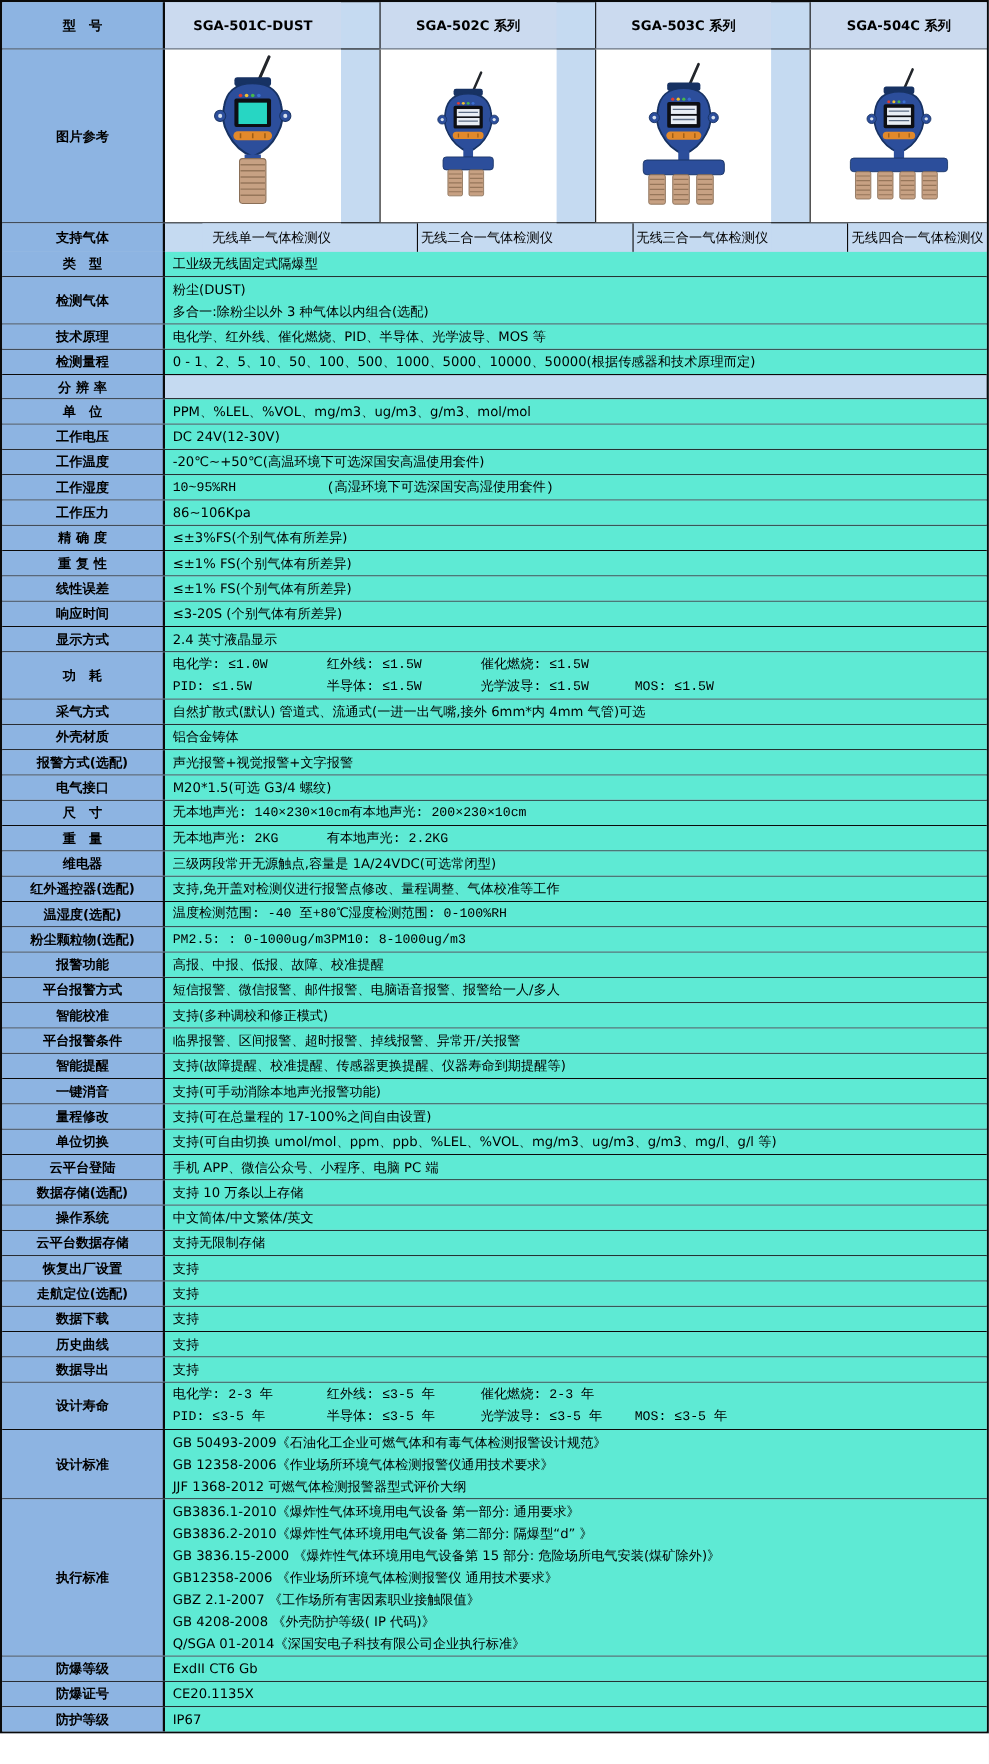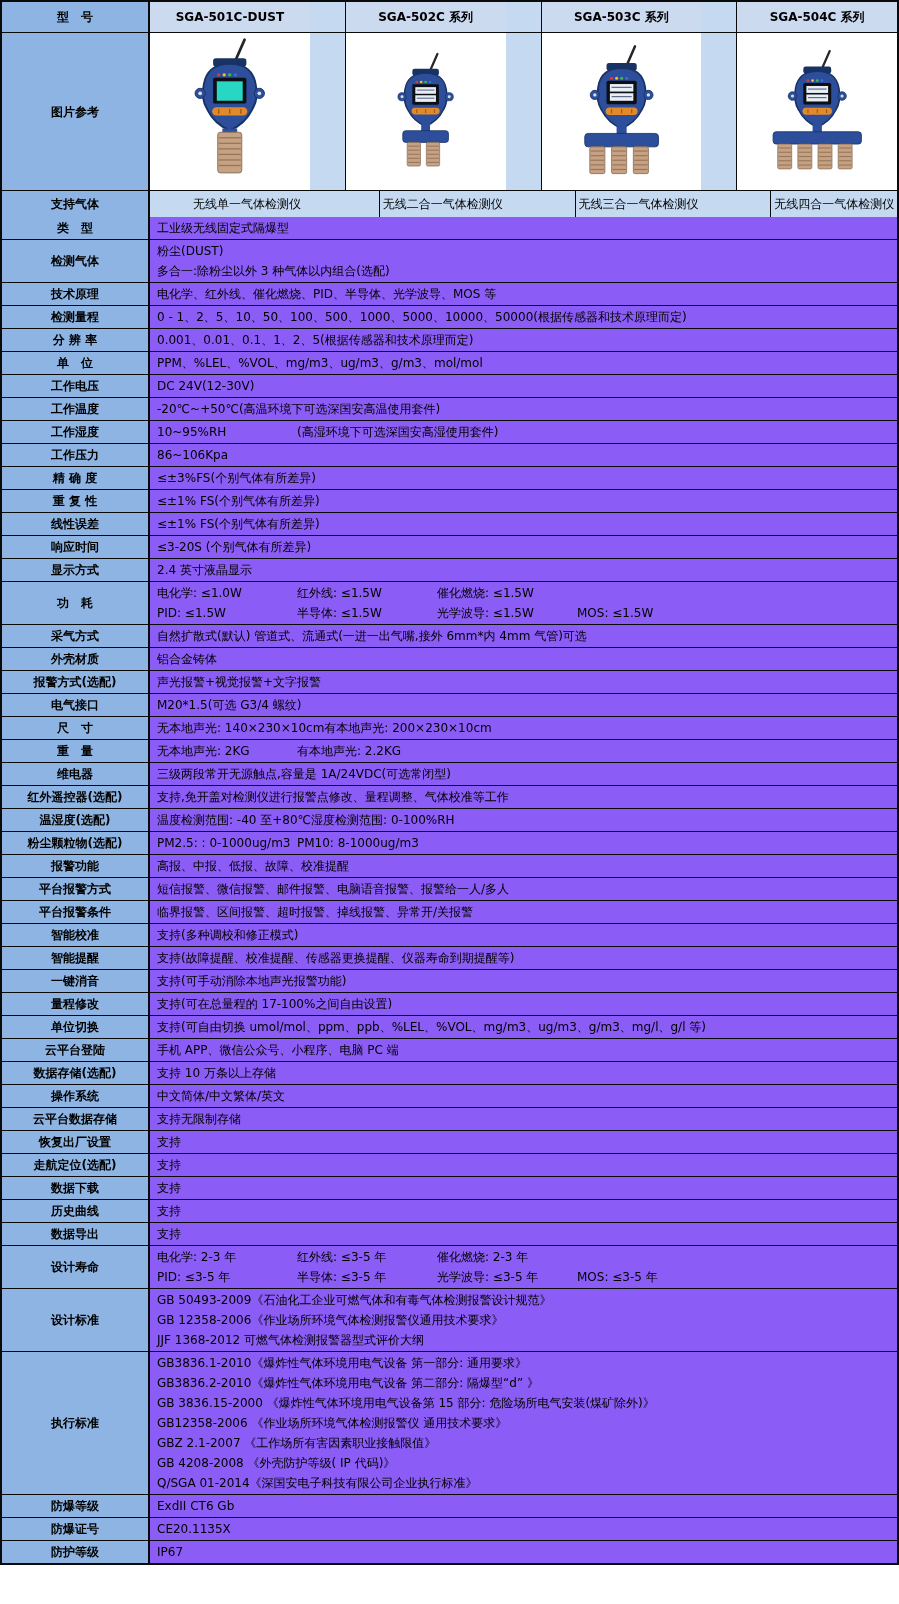--- a/index.html
+++ b/index.html
@@ -3,29 +3,29 @@
 <meta charset="utf-8">
 <style>
   html,body{margin:0;padding:0;background:#ffffff;}
   body{font-family:"DejaVu Sans","Liberation Sans",sans-serif;font-size:12px;color:#000;}
   .table{width:899px;border:2px solid #0a0a0a;box-sizing:border-box;background:#C5DAF1;}
   .row{display:flex;border-top:1px solid #0a0a0a;box-sizing:border-box;}
   .row:first-child{border-top:none;}
   .lab{width:148px;min-width:148px;background:#8DB4E2;border-right:2px solid #0a0a0a;
        display:flex;align-items:center;justify-content:center;text-align:center;
        font-weight:bold;box-sizing:border-box;padding:1px 2px;line-height:16px;}
-  .val{flex:1;background:#8b5cf6;padding:1px 6px 1px 7px;display:flex;flex-direction:column;
+  .val{flex:1;background:#5eead4;padding:1px 6px 1px 7px;display:flex;flex-direction:column;
        justify-content:flex-start;box-sizing:border-box;overflow:hidden;}
   .line{line-height:20px;white-space:nowrap;}
-  .seg{display:inline-block;min-width:140px;vertical-align:top;}
+  .seg{display:inline-block;min-width:140px;vertical-align:top;font-family:Liberation Mono, monospace;}
   .hcells{flex:1;display:flex;gap:35px;}
   .hcell{flex:1;border-left:1px solid #0a0a0a;display:flex;align-items:center;justify-content:center;
          text-align:center;box-sizing:border-box;}
   .hcell:first-child{border-left:none;}
-  .mrow{height:30px;}
+  .mrow{height:42px;}
   .mrow .hcell{background:#CBDAEF;font-weight:bold;}
   .irow{height:158px;}
   .irow .hcell{background:#ffffff;}
   .srow{height:27px;}
   .srow .hcell{background:#C5DAF1;margin-left:34px;}
   .specrow{min-height:22px;}
 </style>
 </head>
 <body>
 
@@ -235,23 +235,20 @@
         </div>
       </div>
       <div class="row specrow">
         <div class="lab">检测量程</div>
         <div class="val">
           <div class="line">0 - 1、2、5、10、50、100、500、1000、5000、10000、50000(根据传感器和技术原理而定)</div>
         </div>
       </div>
       <div class="row specrow">
         <div class="lab">分 辨 率</div>
-        <div class="val">
-          <div class="line">0.001、0.01、0.1、1、2、5(根据传感器和技术原理而定)</div>
-        </div>
       </div>
       <div class="row specrow">
         <div class="lab">单　位</div>
         <div class="val">
           <div class="line">PPM、%LEL、%VOL、mg/m3、ug/m3、g/m3、mol/mol</div>
         </div>
       </div>
       <div class="row specrow">
         <div class="lab">工作电压</div>
         <div class="val">
@@ -379,29 +376,29 @@
           <div class="line">高报、中报、低报、故障、校准提醒</div>
         </div>
       </div>
       <div class="row specrow">
         <div class="lab">平台报警方式</div>
         <div class="val">
           <div class="line">短信报警、微信报警、邮件报警、电脑语音报警、报警给一人/多人</div>
         </div>
       </div>
       <div class="row specrow">
+        <div class="lab">智能校准</div>
+        <div class="val">
+          <div class="line">支持(多种调校和修正模式)</div>
+        </div>
+      </div>
+      <div class="row specrow">
         <div class="lab">平台报警条件</div>
         <div class="val">
           <div class="line">临界报警、区间报警、超时报警、掉线报警、异常开/关报警</div>
-        </div>
-      </div>
-      <div class="row specrow">
-        <div class="lab">智能校准</div>
-        <div class="val">
-          <div class="line">支持(多种调校和修正模式)</div>
         </div>
       </div>
       <div class="row specrow">
         <div class="lab">智能提醒</div>
         <div class="val">
           <div class="line">支持(故障提醒、校准提醒、传感器更换提醒、仪器寿命到期提醒等)</div>
         </div>
       </div>
       <div class="row specrow">
         <div class="lab">一键消音</div>

